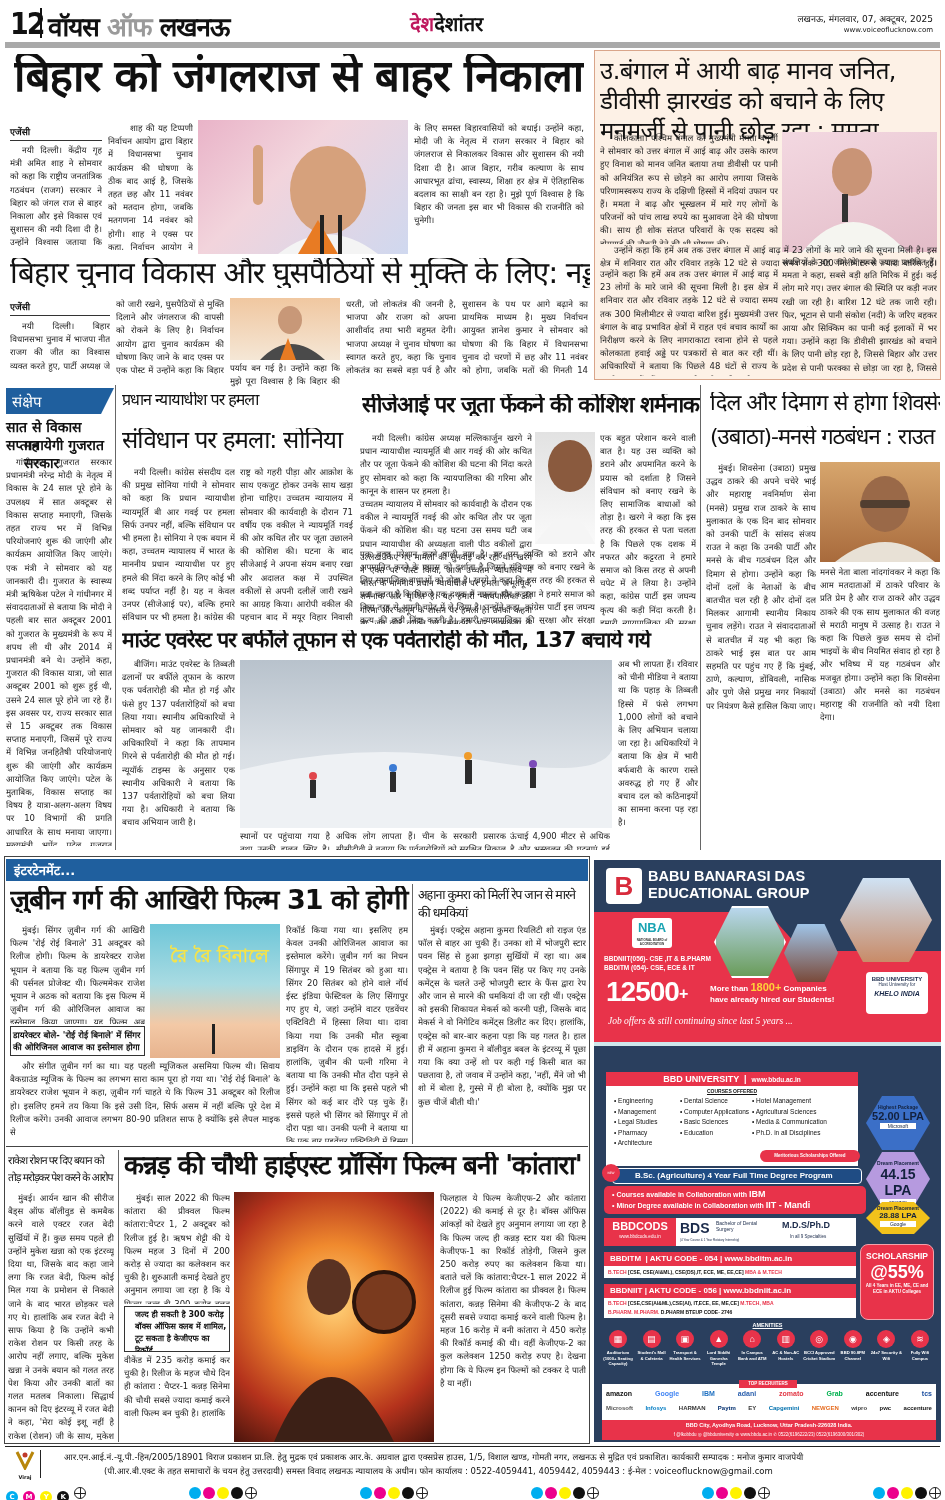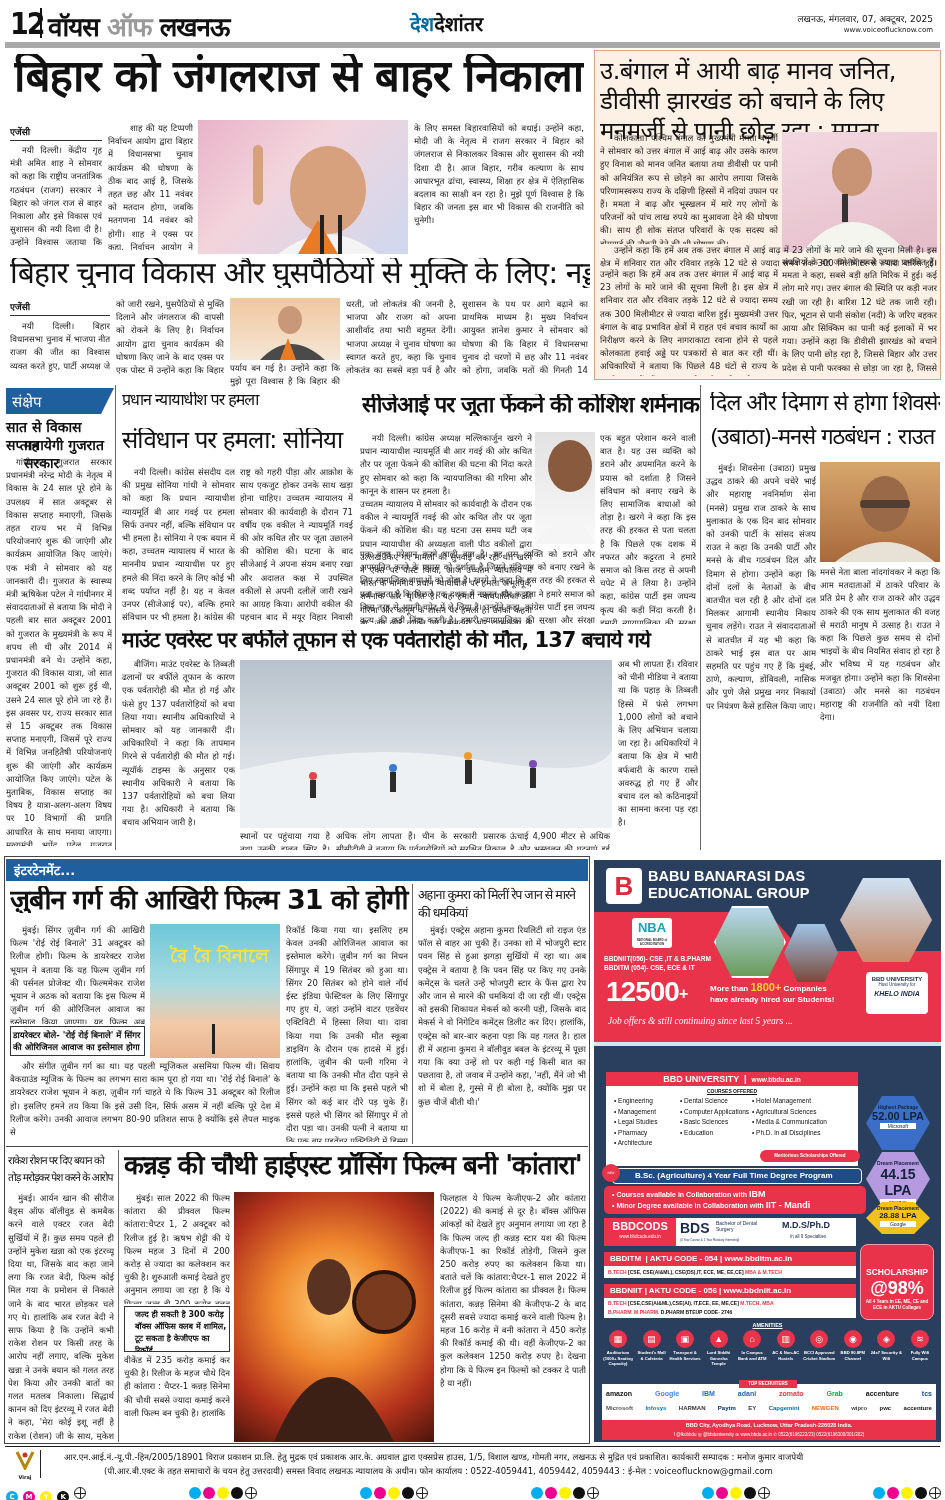--- a/index.html
+++ b/index.html
@@ -3,21 +3,21 @@
 <meta charset="utf-8">
 <style>
 *{box-sizing:border-box;margin:0;padding:0}
 body{width:945px;height:1500px;background:#fff;font-family:"DejaVu Sans",sans-serif;color:#111;position:relative;overflow:hidden}
 .abs{position:absolute}
 .hdr-num{left:10px;top:6px;font-size:30px;font-weight:bold;font-family:"DejaVu Sans Condensed","DejaVu Sans",sans-serif;letter-spacing:-2px}
 .hdr-bar{left:40px;top:8px;width:2px;height:30px;background:#111}
 .hdr-logo{left:48px;top:8px;font-size:26px;font-weight:bold;letter-spacing:-1px}
 .hdr-logo .g{color:#9a9a9a}
 .hdr-sec{left:410px;top:10px;font-size:20px;font-weight:bold}
-.hdr-sec .r{color:#0369a1}
+.hdr-sec .r{color:#be185d}
 .hdr-date{right:12px;top:12px;font-size:9px;text-align:right}
 .hdr-url{right:12px;top:26px;font-size:7px;text-align:right}
 .hdr-rule{left:5px;top:42px;width:935px;height:6px;background:#a9a9a9}
 .headline{font-weight:bold;line-height:1;white-space:nowrap;overflow:hidden;letter-spacing:-1px}
 .h-main{left:14px;top:54px;width:570px;font-size:44px}
 .body-txt{font-size:8.5px;line-height:13.2px;text-align:justify;overflow:hidden;color:#222}
 .byline{font-size:9px;font-weight:bold}
 .rule{height:1px;background:#333}
 .vrule{width:1px;background:#666}
 .photo{overflow:hidden}
@@ -286,22 +286,22 @@
   <div class="abs ad-text red" style="left:10px;top:392px;width:252px;height:14px;font-size:8px;font-weight:bold;line-height:14px;padding-left:6px;white-space:pre">BBDITM  | AKTU CODE - 054 | www.bbditm.ac.in</div>
   <div class="abs" style="left:10px;top:406px;width:252px;height:12px;background:#fff;font-size:5px;font-weight:bold;line-height:12px;padding-left:4px;font-family:'Liberation Sans',sans-serif;white-space:nowrap;overflow:hidden"><span style="color:#e8334a">B.TECH</span> <span>[CSE, CSE(AI&amp;ML), CSE(DS),IT, ECE, ME, EE,CE]</span> <span style="color:#e8334a">MBA &amp; M.TECH</span></div>
 
   <div class="abs ad-text red" style="left:10px;top:424px;width:252px;height:14px;font-size:8px;font-weight:bold;line-height:14px;padding-left:6px;white-space:pre">BBDNIIT | AKTU CODE - 056 | www.bbdniit.ac.in</div>
   <div class="abs" style="left:10px;top:438px;width:252px;height:20px;background:#fff;font-size:5px;font-weight:bold;line-height:9px;padding:1px 4px;font-family:'Liberation Sans',sans-serif;overflow:hidden">
     <div style="white-space:nowrap"><span style="color:#e8334a">B.TECH</span> <span>[CSE,CSE(AI&amp;ML),CSE(AI), IT,ECE, EE, ME,CE]</span> <span style="color:#e8334a">M.TECH, MBA</span></div>
     <div style="white-space:nowrap"><span style="color:#e8334a">B.PHARM.  M.PHARM.</span> <span>D.PHARM BTEUP CODE- 2746</span></div>
   </div>
 
   <div class="abs ad-text red" style="left:266px;top:384px;width:74px;height:76px;border-radius:8px;border:1.5px solid #f3a0aa;text-align:center">
-    <div style="font-size:8.5px;font-weight:bold;margin-top:22px">SCHOLARSHIP</div>
-    <div style="font-size:18px;font-weight:bold;line-height:22px">@98%</div>
+    <div style="font-size:8.5px;font-weight:bold;margin-top:6px">SCHOLARSHIP</div>
+    <div style="font-size:18px;font-weight:bold;line-height:22px">@55%</div>
     <div style="font-size:4.5px;font-weight:bold;line-height:6px;padding:0 4px">All 4 Years in EE, ME, CE and ECE in AKTU Colleges</div>
   </div>
 
   <div class="abs ad-text" style="left:0;top:462px;width:347px;text-align:center;font-size:5.5px;font-weight:bold;text-decoration:underline">AMENITIES</div>
   <div class="abs" style="left:8px;top:470px;width:334px;display:flex;justify-content:space-between" id="amenities">
       <div style="width: 32px; text-align: center; font-family: &quot;Liberation Sans&quot;, sans-serif; color: rgb(255, 255, 255);">
         <div style="width: 18px; height: 18px; border-radius: 9px; background: rgb(232, 51, 74); margin: 0px auto; font-size: 9px; line-height: 18px;">▦</div>
         <div style="font-size: 4.2px; line-height: 5.5px; margin-top: 2px; font-weight: bold;">Auditorium (1000+ Seating Capacity)</div>
       </div>
       <div style="width: 32px; text-align: center; font-family: &quot;Liberation Sans&quot;, sans-serif; color: rgb(255, 255, 255);">

